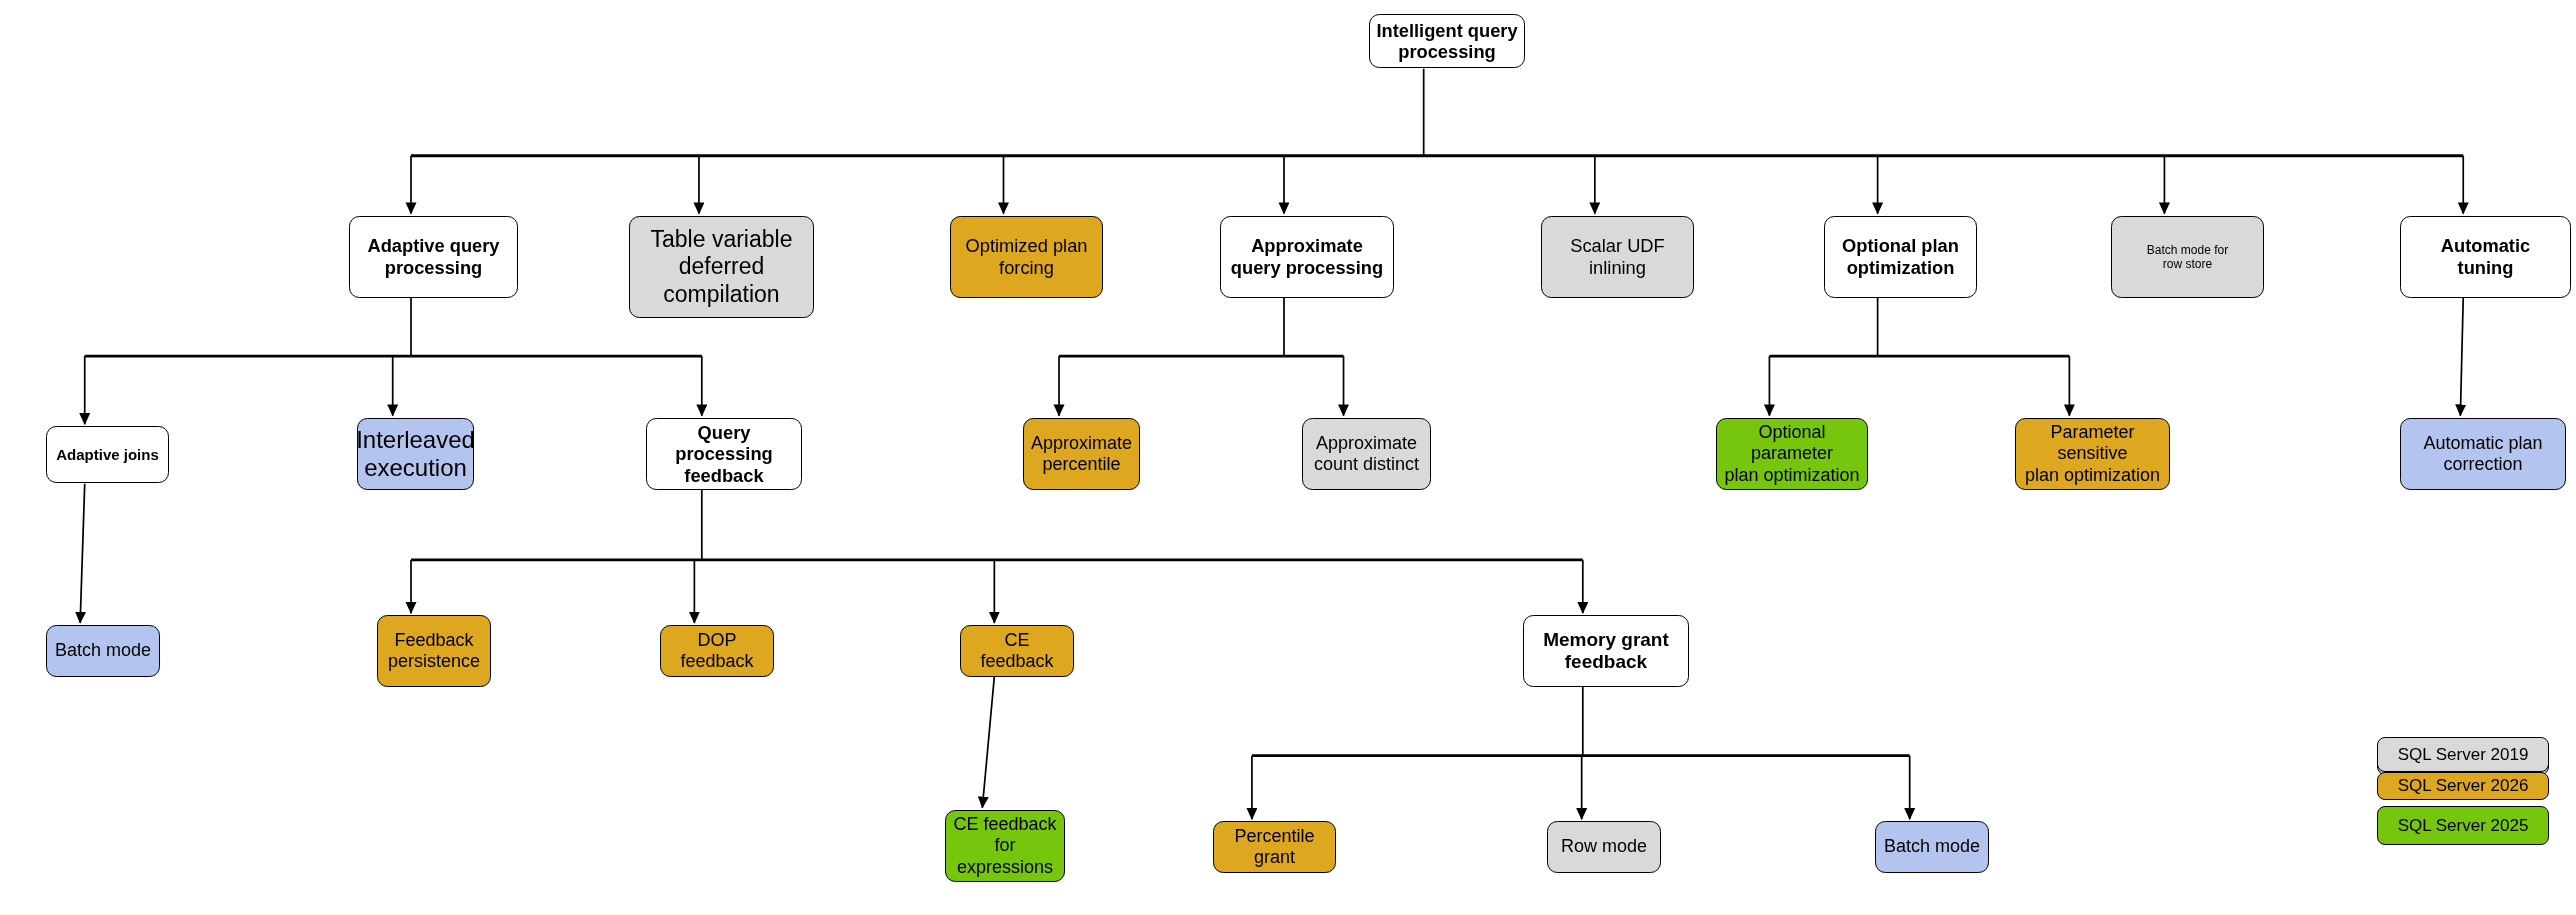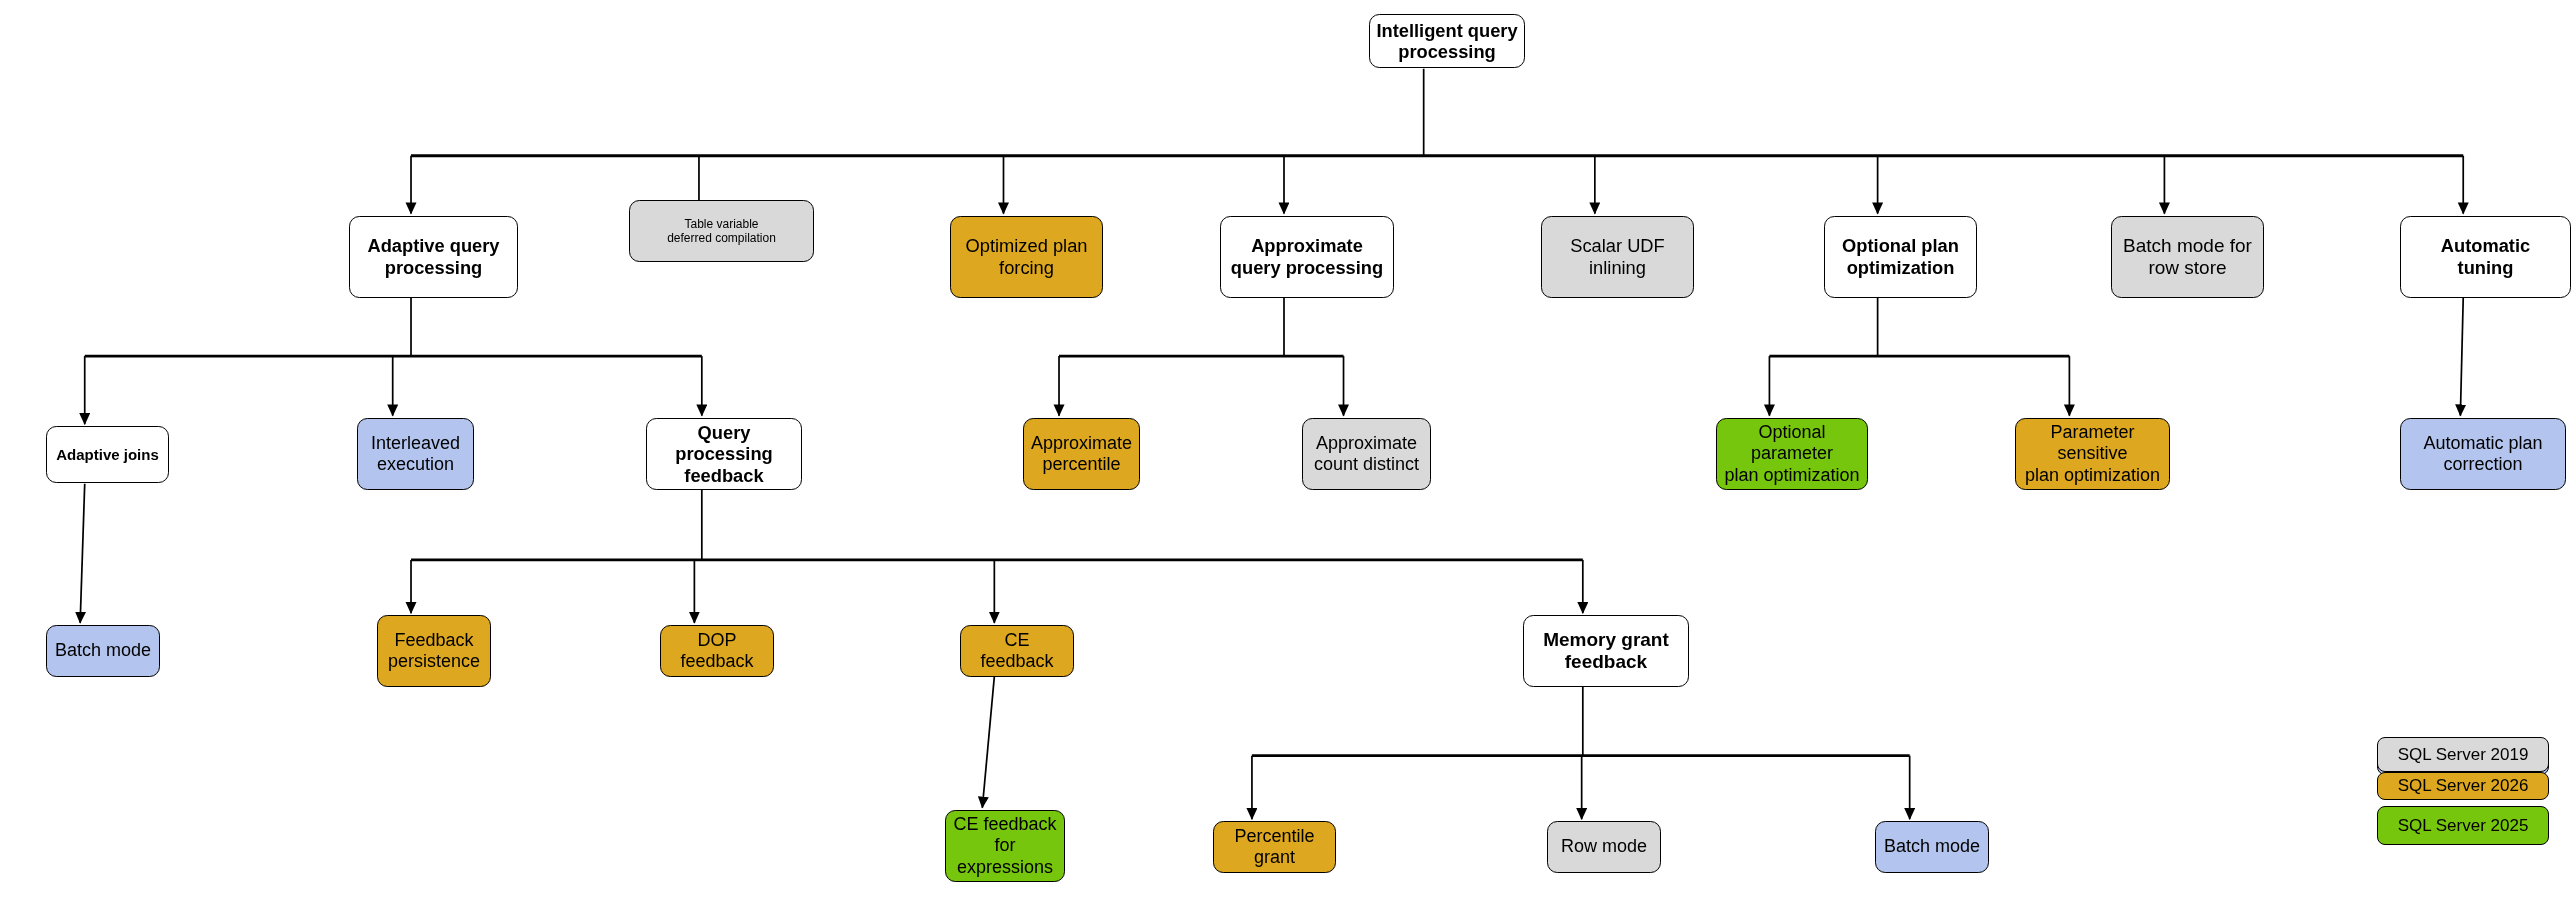--- a/index.html
+++ b/index.html
@@ -72,52 +72,52 @@
   </svg>
   <div id="node-layer">
       <div class="node fill-white bold" style="left: 1346px; top: 14.3px; width: 156px; height: 54px; font-size: 18.3px;">
         <span class="lbl">Intelligent query
 processing</span>
       </div>
       <div class="node fill-white bold" style="left: 326px; top: 216px; width: 169px; height: 82px; font-size: 18.3px;">
         <span class="lbl">Adaptive query
 processing</span>
       </div>
-      <div class="node fill-gray" style="left: 606px; top: 200px; width: 185px; height: 62px; font-size: 12px;">
+      <div class="node fill-gray" style="left: 606px; top: 216px; width: 185px; height: 102px; font-size: 23px;">
         <span class="lbl">Table variable
 deferred compilation</span>
       </div>
       <div class="node fill-orange" style="left: 927px; top: 216px; width: 153px; height: 82px; font-size: 18.3px;">
         <span class="lbl">Optimized plan
 forcing</span>
       </div>
       <div class="node fill-white bold" style="left: 1197px; top: 216px; width: 174px; height: 82px; font-size: 18.3px;">
         <span class="lbl">Approximate
 query processing</span>
       </div>
       <div class="node fill-gray" style="left: 1518px; top: 216px; width: 153px; height: 82px; font-size: 18.3px;">
         <span class="lbl">Scalar UDF
 inlining</span>
       </div>
       <div class="node fill-white bold" style="left: 1801px; top: 216px; width: 153px; height: 82px; font-size: 18.3px;">
         <span class="lbl">Optional plan
 optimization</span>
       </div>
-      <div class="node fill-gray" style="left: 2088px; top: 216px; width: 153px; height: 82px; font-size: 19px;">
+      <div class="node fill-gray" style="left: 2088px; top: 216px; width: 153px; height: 82px; font-size: 12px;">
         <span class="lbl">Batch mode for
 row store</span>
       </div>
       <div class="node fill-white bold" style="left: 2377px; top: 216px; width: 171px; height: 82px; font-size: 18.3px;">
         <span class="lbl">Automatic
 tuning</span>
       </div>
       <div class="node fill-white bold" style="left: 23px; top: 426px; width: 123px; height: 57px; font-size: 15px;">
         <span class="lbl">Adaptive joins</span>
       </div>
-      <div class="node fill-blue" style="left: 334px; top: 418px; width: 117px; height: 72px; font-size: 18px;">
+      <div class="node fill-blue" style="left: 334px; top: 418px; width: 117px; height: 72px; font-size: 24px;">
         <span class="lbl">Interleaved
 execution</span>
       </div>
       <div class="node fill-white bold" style="left: 623px; top: 418px; width: 156px; height: 72px; font-size: 18.3px;">
         <span class="lbl">Query processing
 feedback</span>
       </div>
       <div class="node fill-orange" style="left: 1000px; top: 418px; width: 117px; height: 72px; font-size: 18px;">
         <span class="lbl">Approximate
 percentile</span>

